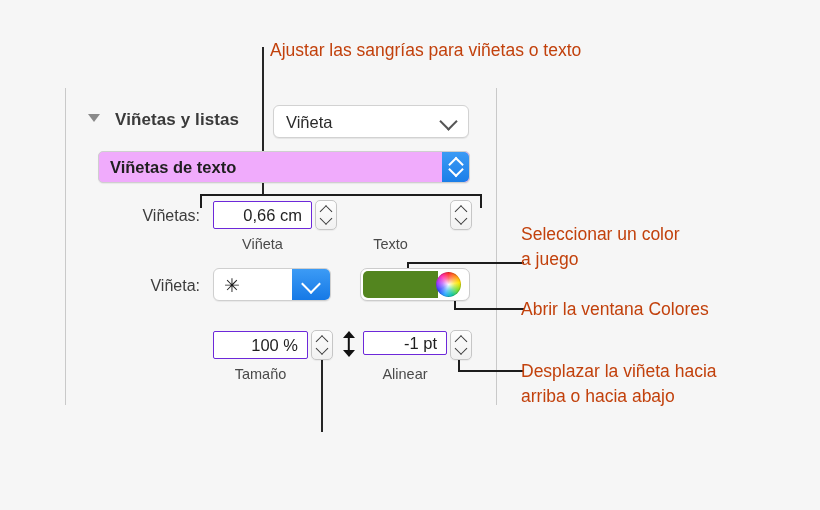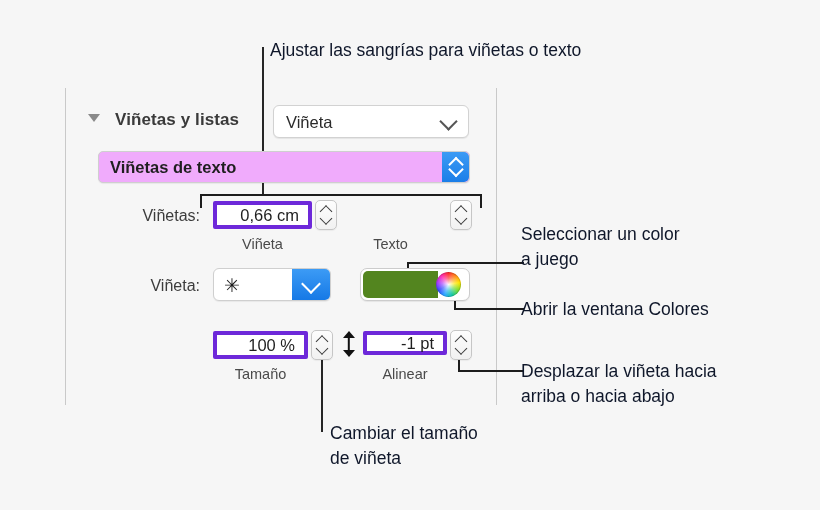--- a/index.html
+++ b/index.html
@@ -14,21 +14,21 @@
   .stage{position:relative;width:820px;height:510px;}
 
   
   .vrule{position:absolute;width:1px;background:#c9c9c9;}
 
   
   .anno{
     position:absolute;
     font-size:17.5px;
     line-height:25px;
-    color:#0f172a;
+    color:#c2410c;
     white-space:pre-line;
   }
 
   
   .lead-h{position:absolute;height:2px;background:#1d1d1d;}
   .lead-v{position:absolute;width:2px;background:#1d1d1d;}
   .lead-thin-v{position:absolute;width:2px;background:#262626;}
 
   
   .bracket{position:absolute;border:2px solid #1d1d1d;border-bottom:none;height:12px;}
@@ -125,21 +125,21 @@
     position:absolute;left:50%;top:50%;
     width:12px;height:12px;margin-top:-8px;
     border-right:2.4px solid #fff;border-bottom:2.4px solid #fff;
     transform:translateX(-50%) rotate(45deg);
   }
 
   
   .numfield{
     position:absolute;
     background:#ffffff;
-    border:4px solid #6d28d9;
+    border:1px solid #6d28d9;
     box-sizing:border-box;
     border-radius:2px;
   }
   .numfield span{
     position:absolute;right:9px;top:50%;transform:translateY(-50%);
     font-size:16.5px;color:#1f1f1f;
   }
 
   
   .stepper{
@@ -213,22 +213,20 @@
   <div class="lead-h" style="left:458px;top:370px;width:66px;"></div>
 
   <div class="lead-thin-v" style="left:321px;top:360px;height:72px;"></div>
 
   <div class="anno" style="left:270px;top:38px;">Ajustar las sangrías para viñetas o texto</div>
   <div class="anno" style="left:521px;top:222px;">Seleccionar un color
 a juego</div>
   <div class="anno" style="left:521px;top:297px;">Abrir la ventana Colores</div>
   <div class="anno" style="left:521px;top:359px;">Desplazar la viñeta hacia
 arriba o hacia abajo</div>
-  <div class="anno" style="left:330px;top:421px;">Cambiar el tamaño
-de viñeta</div>
 
   <div class="disclosure" style="left:88px;top:114px;"></div>
   <div class="section-title" style="left:115px;top:110px;">Viñetas y listas</div>
 
   <div class="popup" style="left:273px;top:105px;width:196px;height:33px;">
     <span class="pu-text">Viñeta</span>
     <span class="chev"></span>
   </div>
 
   <div class="combo" style="left:98px;top:151px;width:372px;height:32px;">

